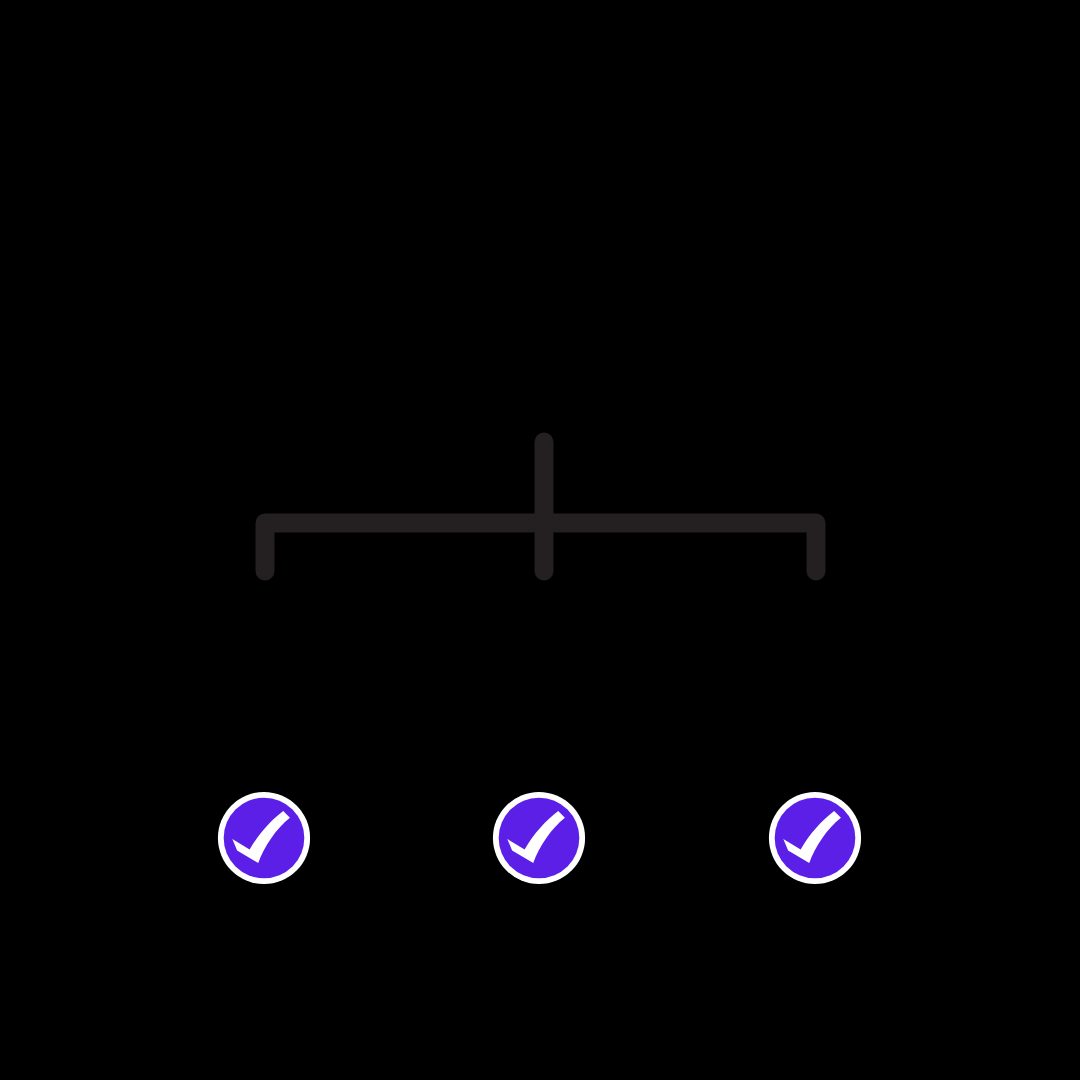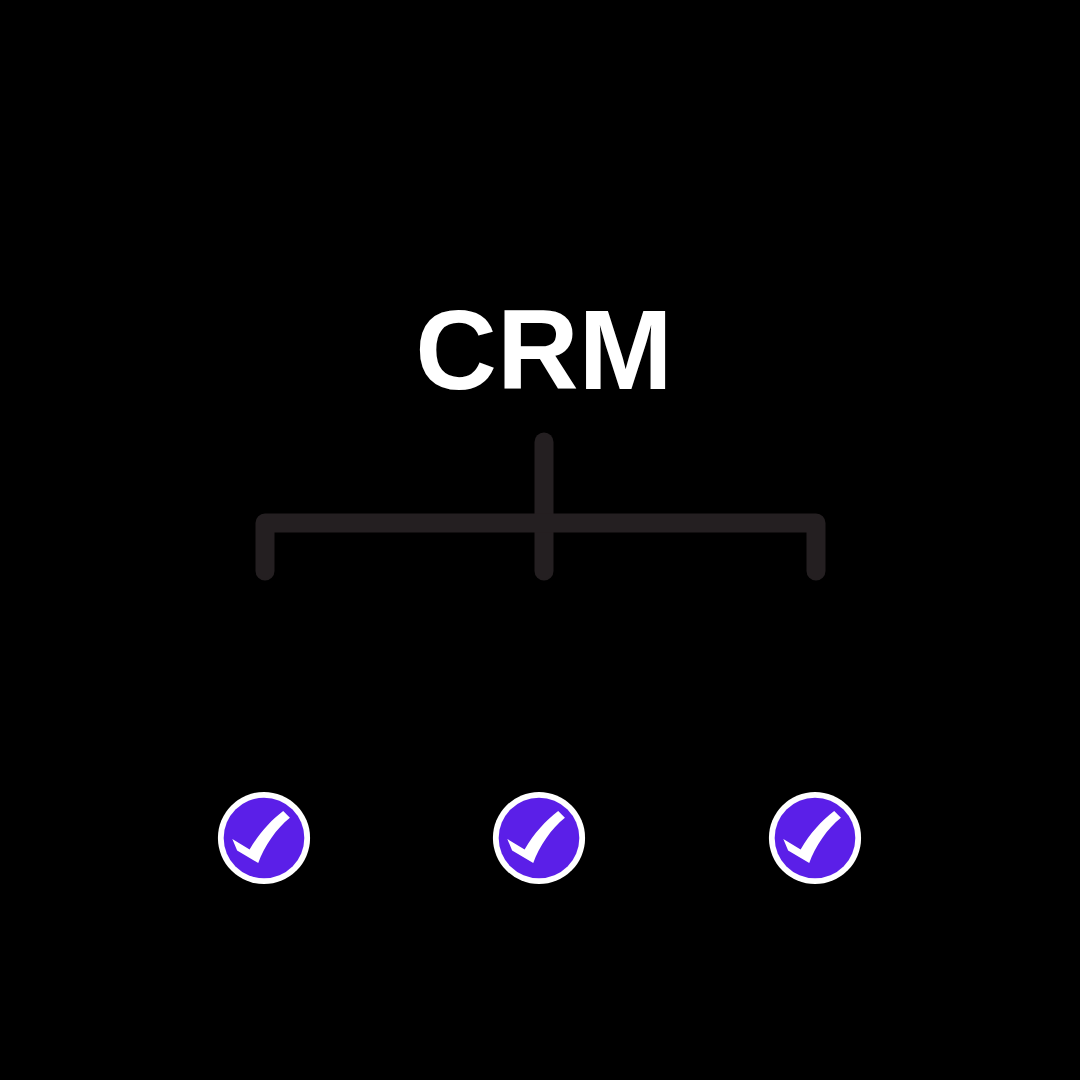--- a/index.html
+++ b/index.html
@@ -46,21 +46,20 @@
   }
   .node-left   { left: 216px; top: 790px; }
   .node-center { left: 491px; top: 790px; }
   .node-right  { left: 767px; top: 790px; }
 </style>
 </head>
 <body>
 
 <div class="canvas">
 
-  <div class="diagram-title">CRM</div>
 
   <svg class="connector-svg" viewBox="0 0 1080 1080">
 
     <path d="M 544 442 L 544 571" fill="none" stroke-width="19" stroke-linecap="round" stroke="#241f21"></path>
 
     <path d="M 265 571 L 265 523 L 816 523 L 816 571" fill="none" stroke-width="19" stroke-linecap="round" stroke-linejoin="round" stroke="#241f21"></path>
   </svg>
 
   <div class="check-node node-left">
     <svg viewBox="0 0 100 100">

